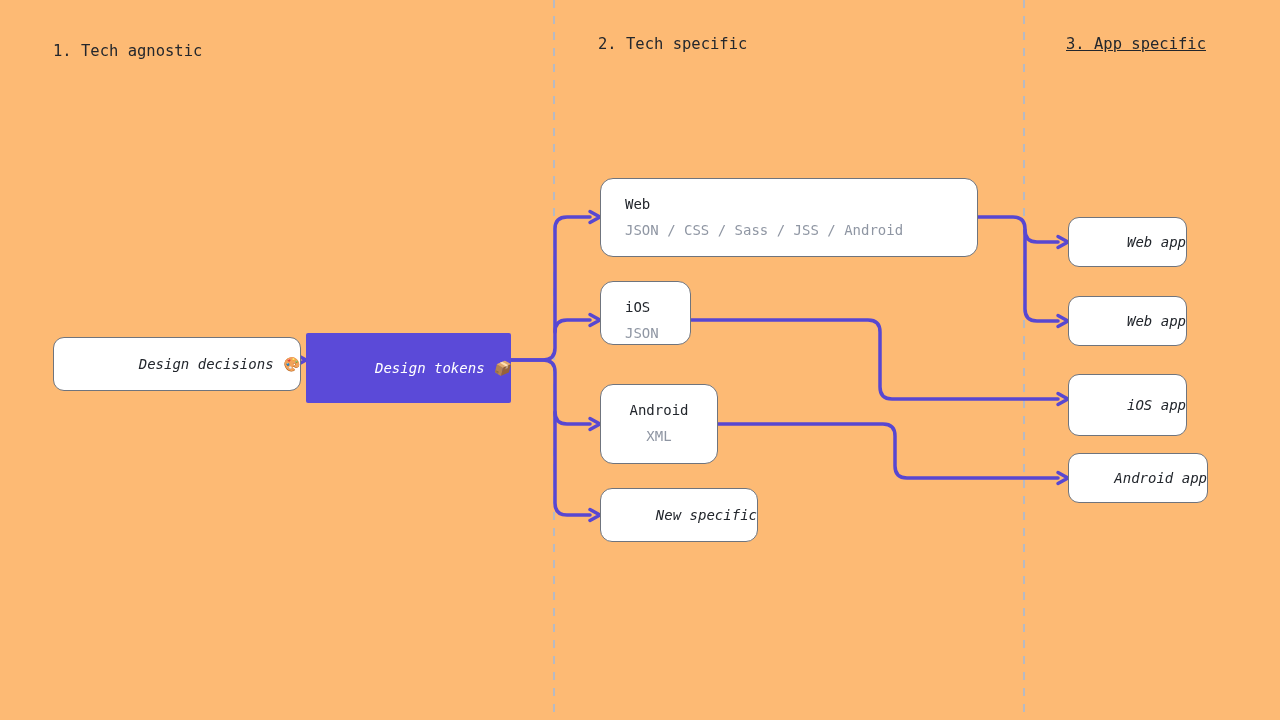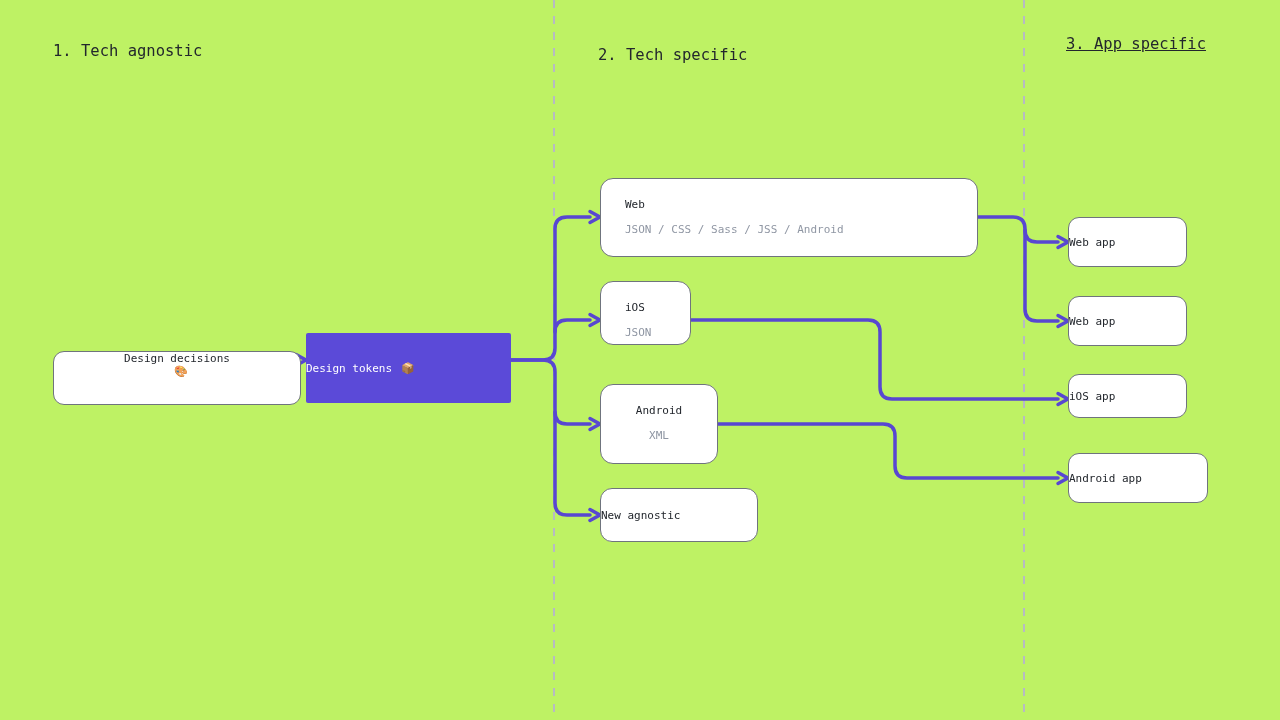--- a/index.html
+++ b/index.html
@@ -3,21 +3,21 @@
 <meta charset="utf-8">
 <style>
   * { margin: 0; padding: 0; box-sizing: border-box; }
   html, body { width: 1280px; height: 720px; }
   body { font-family: "DejaVu Sans Mono", "Liberation Mono", monospace; }
 
   #canvas {
     position: relative;
     width: 1280px;
     height: 720px;
-    background: #bef264;
+    background: #fdba74;
     overflow: hidden;
     padding-left: 32px;
   }
 
   .divider {
     position: absolute;
     top: 0;
     width: 2px;
     height: 720px;
     background: repeating-linear-gradient(to bottom, #B7BAC2 0 8px, transparent 8px 16px);
@@ -33,59 +33,60 @@
 
   .heading {
     position: absolute;
     font-size: 15.5px;
     font-weight: 500;
     color: #23272D;
     white-space: nowrap;
     letter-spacing: 0px;
   }
   #heading-1 { left: 53px;  top: 42px; }
-  #heading-2 { left: 598px; top: 46px; }
+  #heading-2 { left: 598px; top: 35px; }
   #heading-3 { left: 1066px; top: 35px; text-decoration: underline; }
 
   .node {
     position: absolute;
     background: #FFFFFF;
     border: 1.5px solid #6F747D;
     border-radius: 11px;
     color: #22262C;
-    font-size: 11px;
+    font-size: 14px;
     font-weight: 500;
   }
   .node.center {
     display: flex;
     align-items: center;
-    justify-content: flex-start;
+    justify-content: flex-end;
     white-space: nowrap;
+    font-style: italic;
   }
   .node .icon { margin-left: 9px; font-weight: 400; }
 
-  #node-design-decisions { left: 53px; top: 351px; width: 248px; height: 54px; flex-direction: column; }
+  #node-design-decisions { left: 53px; top: 337px; width: 248px; height: 54px; }
   #node-design-tokens {
     left: 306px; top: 333px; width: 205px; height: 70px;
     background: #5B4AD8; border: none; color: #FFFFFF;
     border-radius: 2px;
   }
 
   .node.detail { padding: 13px 24px 0 24px; }
   .node .title { display: block; line-height: 25px; }
   .node .subtitle { display: block; line-height: 26px; font-weight: 400; color: #8F96A3; white-space: nowrap; }
 
   #node-web     { left: 600px; top: 178px; width: 378px; height: 79px; border-radius: 13px; }
   #node-ios     { left: 600px; top: 281px; width: 91px;  height: 64px; border-radius: 13px; }
   #node-android { left: 600px; top: 384px; width: 118px; height: 80px; border-radius: 13px; text-align: center; }
   #node-new-hotness { left: 600px; top: 488px; width: 158px; height: 54px; border-radius: 12px; }
 
   #node-web-app-1   { left: 1068px; top: 217px; width: 119px; height: 50px; }
   #node-web-app-2   { left: 1068px; top: 296px; width: 119px; height: 50px; }
-  #node-ios-app     { left: 1068px; top: 374px; width: 119px; height: 44px; }
+  #node-ios-app     { left: 1068px; top: 374px; width: 119px; height: 62px; }
   #node-android-app { left: 1068px; top: 453px; width: 140px; height: 50px; }
 </style>
 </head>
 <body>
 
 <div id="canvas">
 
   <div class="divider" id="divider-1"></div>
   <div class="divider" id="divider-2"></div>
 
@@ -140,21 +141,21 @@
     <span class="title">iOS</span>
     <span class="subtitle">JSON</span>
   </div>
 
   <div class="node detail" id="node-android">
     <span class="title">Android</span>
     <span class="subtitle">XML</span>
   </div>
 
   <div class="node center" id="node-new-hotness">
-    <span>New agnostic</span>
+    <span>New specific</span>
   </div>
 
   <div class="node center" id="node-web-app-1">
     <span>Web app</span>
   </div>
 
   <div class="node center" id="node-web-app-2">
     <span>Web app</span>
   </div>
 

